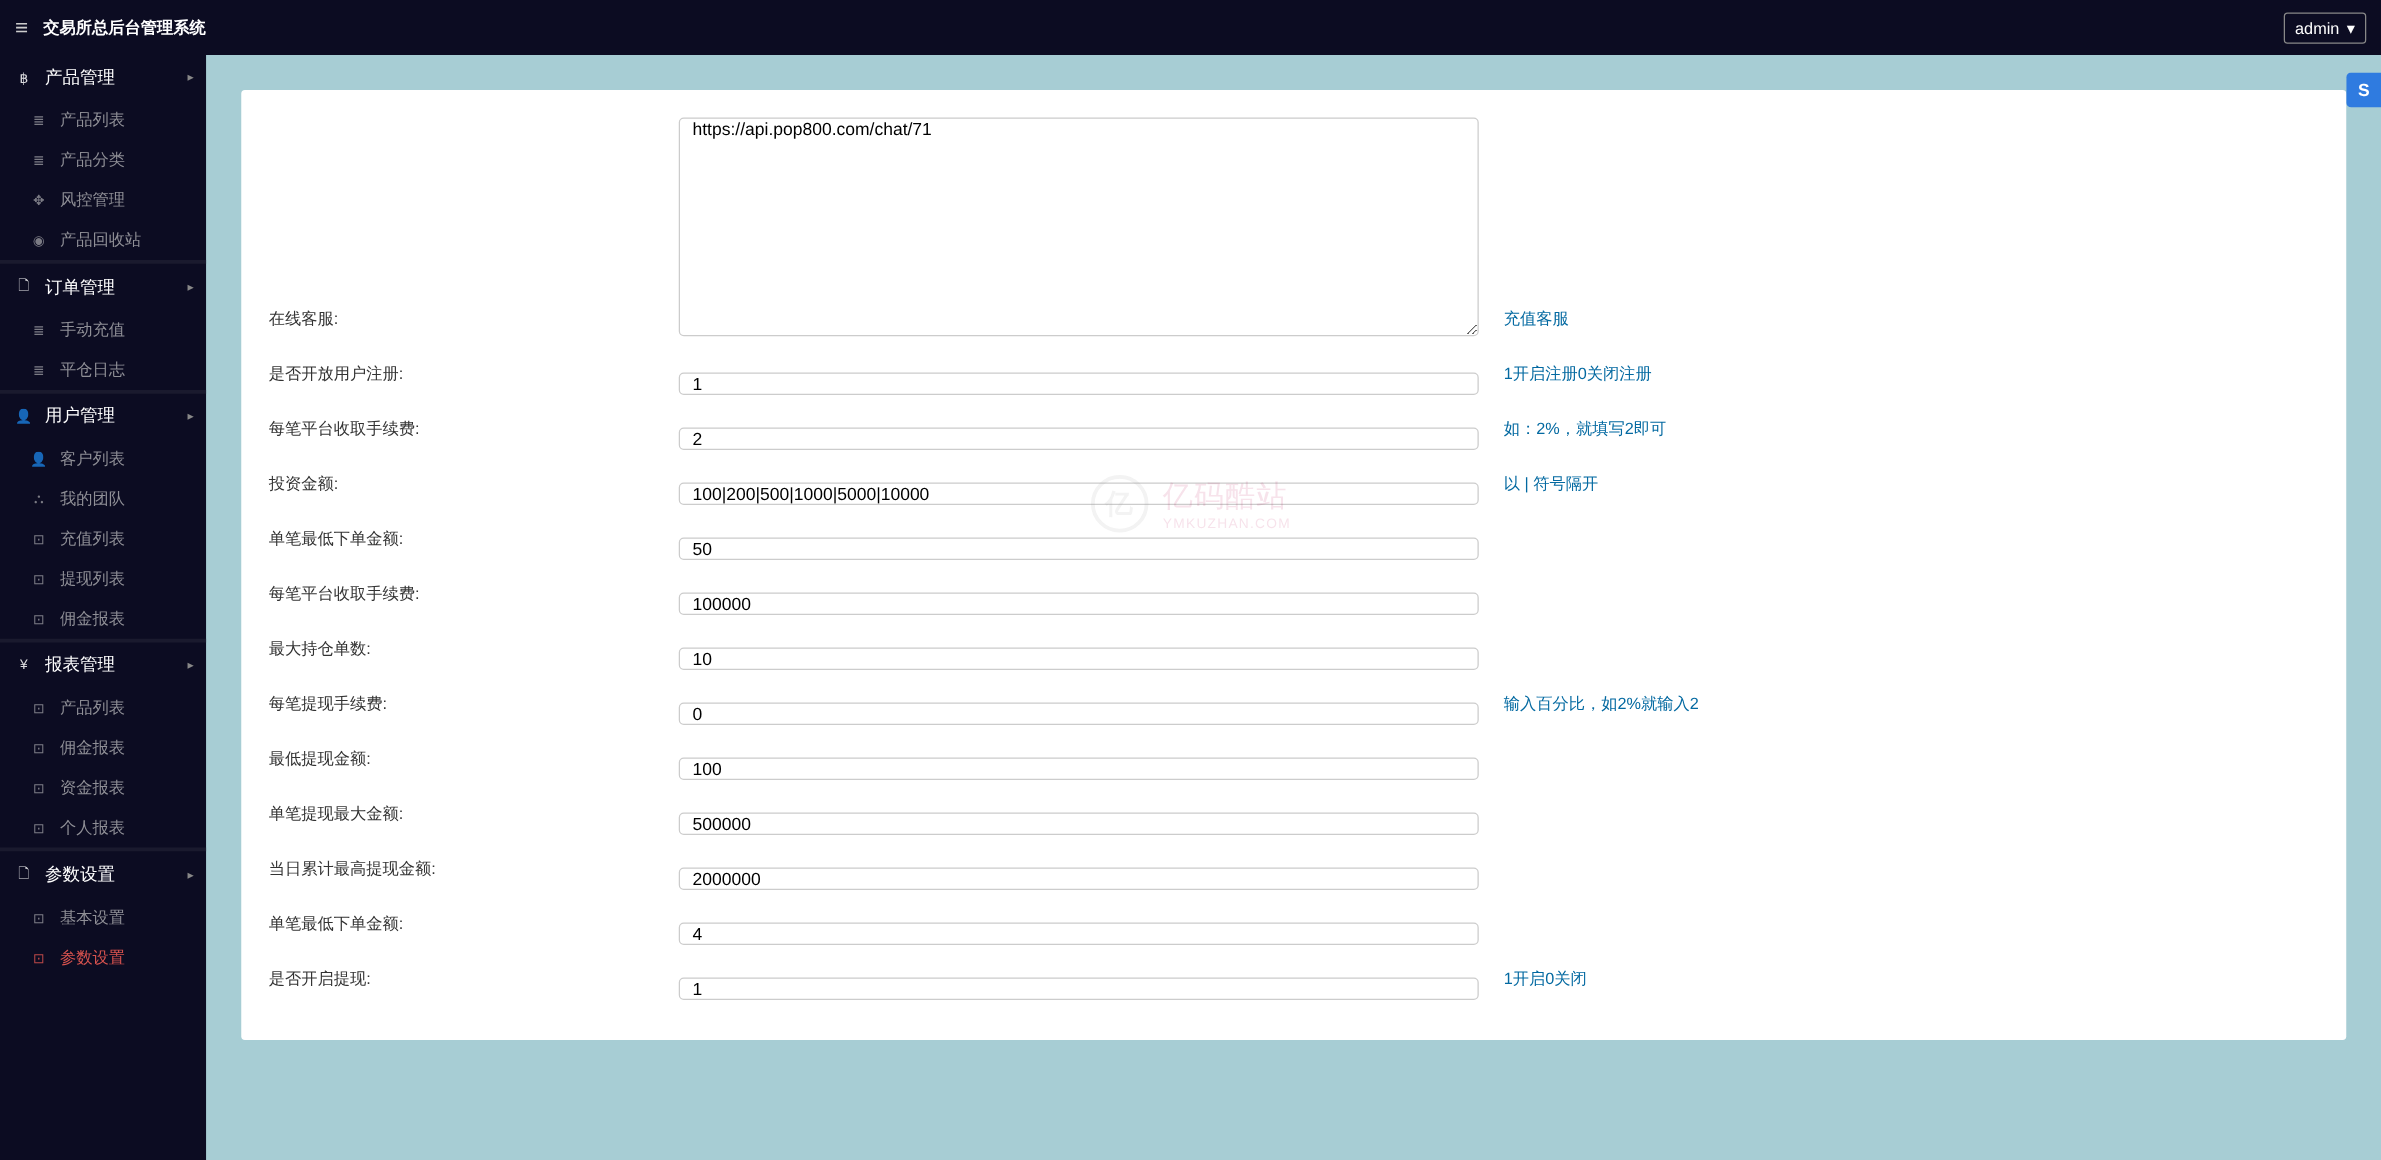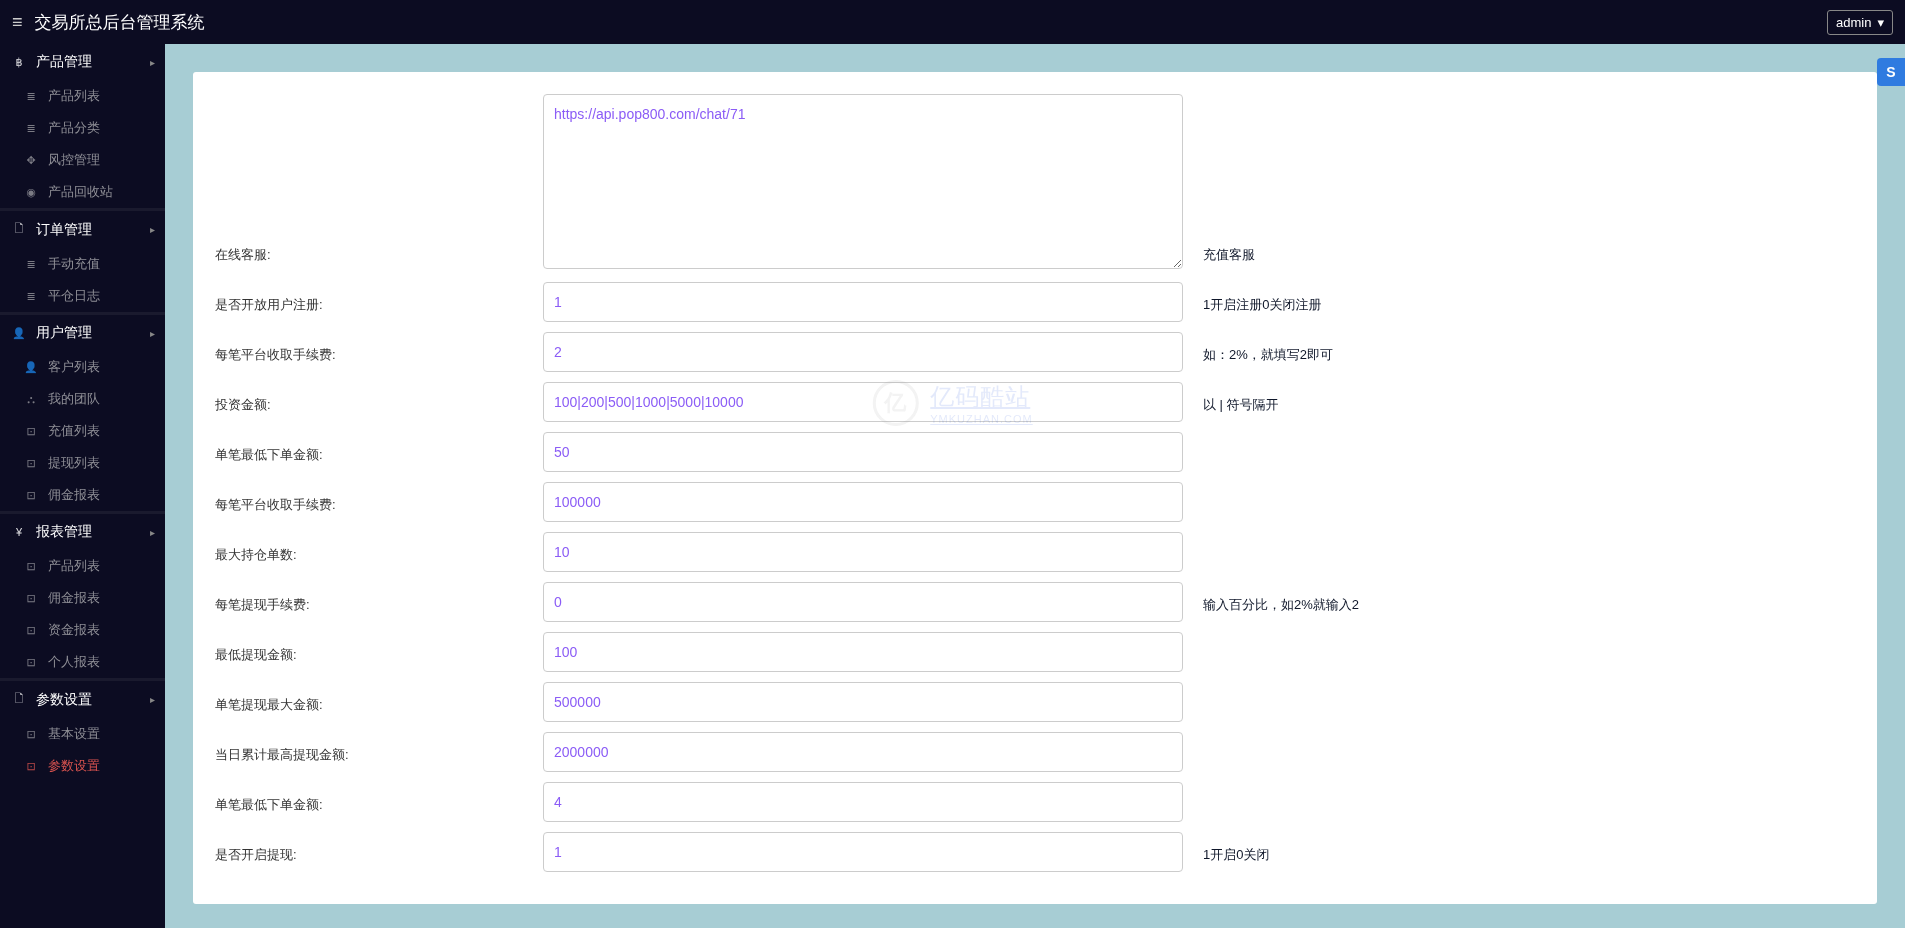--- a/index.html
+++ b/index.html
@@ -1,47 +1,47 @@
 <!DOCTYPE html>
 <html><head>
 <meta charset="utf-8">
 <style>
 * { margin: 0; padding: 0; box-sizing: border-box; }
 body { font-family: -apple-system, "Helvetica Neue", Arial, "Microsoft YaHei", sans-serif; font-size: 14px; background: #a7cdd4; overflow: hidden; }
 
 .header { background: #0c0c22; color: #fff; height: 44px; display: flex; align-items: center; padding: 0 12px; justify-content: space-between; }
 .header-left { display: flex; align-items: center; gap: 12px; }
 .menu-icon { font-size: 18px; color: #ccc; cursor: pointer; }
-.header-title { font-size: 17px; font-weight: 400; }
+.header-title { font-size: 13px; font-weight: 700; }
 .header-right .user-btn { border: 1px solid #888; padding: 4px 8px; border-radius: 3px; display: flex; align-items: center; gap: 6px; cursor: pointer; font-size: 13px; justify-content: flex-end; }
 
 .container { display: flex; height: calc(100vh - 44px); }
 .sidebar { width: 165px; background: #0c0c22; color: #a1a1a8; overflow-y: auto; flex-shrink: 0; }
 .sidebar-group-header { padding: 9px 12px; color: #fff; font-weight: 500; font-size: 14px; display: flex; align-items: center; gap: 10px; cursor: pointer; position: relative; border-top: 3px solid #1a1a2e; }
 .sidebar-group:first-child .sidebar-group-header { border-top: none; }
 .sidebar-group-header .caret { position: absolute; right: 10px; font-size: 10px; color: #888; }
 .sidebar-item { padding: 7px 12px 7px 24px; font-size: 13px; display: flex; align-items: center; gap: 10px; cursor: pointer; color: #8f8f96; }
 .sidebar-item.active { color: #d9534f; }
 .sidebar-icon { width: 14px; text-align: center; font-size: 11px; opacity: 0.85; }
 
 .main { flex: 1; padding: 28px; overflow-y: auto; background: #a7cdd4; }
 .panel { background: #fff; border-radius: 3px; padding: 22px 10px 22px 10px; }
 
 .form-row { display: flex; align-items: flex-end; margin-bottom: 10px; }
 .form-label { width: 340px; flex-shrink: 0; padding: 8px 12px; font-size: 13px; color: #333; }
 .form-control-wrap { width: 640px; flex-shrink: 0; }
-.form-hint { flex: 1; padding: 8px 20px; font-size: 13px; color: #0f172a; }
-input.form-control, textarea.form-control { width: 100%; border: 1px solid #ccc; border-radius: 4px; padding: 11px 10px; font-size: 14px; font-family: inherit; color: #8b5cf6; }
+.form-hint { flex: 1; padding: 8px 20px; font-size: 13px; color: #0369a1; }
+input.form-control, textarea.form-control { width: 100%; border: 1px solid #ccc; border-radius: 4px; padding: 0 10px; font-size: 14px; font-family: inherit; color: #000000; }
 textarea.form-control { height: 175px; resize: both; }
 
 .badge-side { position: fixed; right: 0; top: 58px; background: #2f7be0; color: #fff; width: 28px; height: 28px; border-radius: 4px 0 0 4px; display: flex; align-items: center; justify-content: center; font-weight: bold; cursor: pointer; }
 
 .watermark { position: fixed; left: 50%; top: 380px; transform: translateX(-50%); opacity: 0.12; display: flex; align-items: center; gap: 12px; pointer-events: none; }
 .watermark-circle { width: 46px; height: 46px; border: 3px solid #999; border-radius: 50%; display: flex; align-items: center; justify-content: center; font-size: 22px; color: #999; font-weight: bold; }
-.watermark-text { color: #1d4ed8; text-decoration: underline; }
+.watermark-text { color: #be185d; }
 .watermark-cn { font-size: 24px; font-weight: 500; letter-spacing: 1px; }
 .watermark-en { font-size: 11px; letter-spacing: 1px; }
 </style>
 </head>
 <body>
 
 <div class="header">
   <div class="header-left">
     <span class="menu-icon">≡</span>
     <span class="header-title">交易所总后台管理系统</span>

